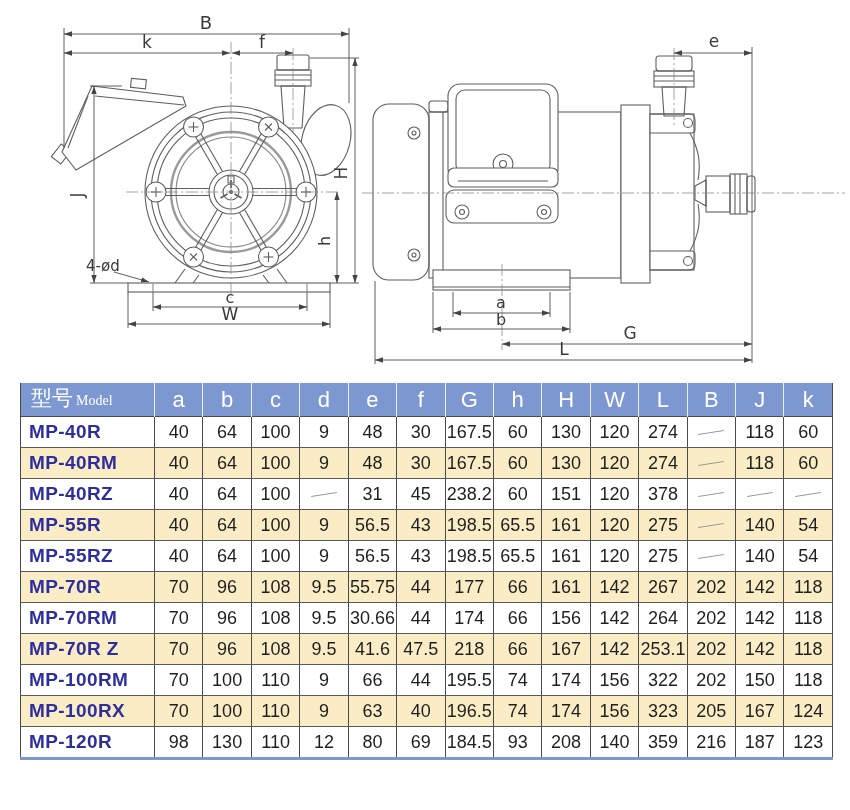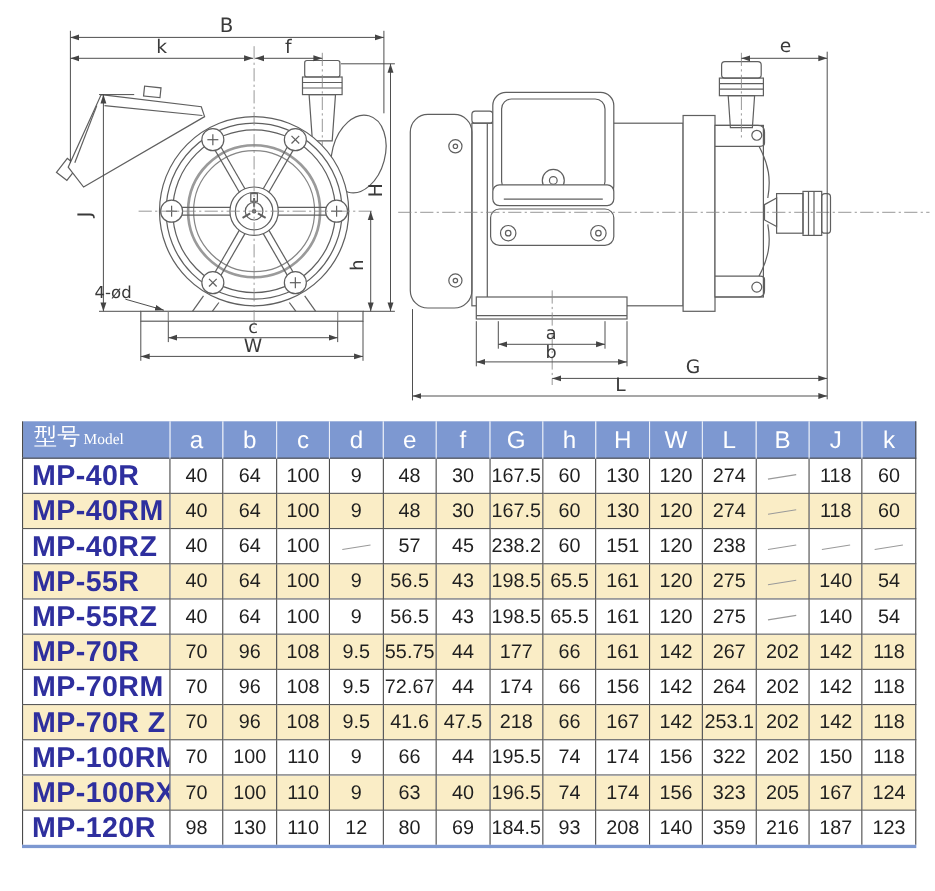--- a/index.html
+++ b/index.html
@@ -9,21 +9,21 @@
   .spec-table{position:absolute;left:20px;top:383px;width:813px;border-collapse:collapse;table-layout:fixed;
     border-left:1px solid #4a4a4a;border-right:1px solid #4a4a4a;border-bottom:3px solid #7d98d1;}
   .spec-table thead th{background:#7d98d1;color:#ffffff;font-weight:normal;font-size:22px;height:30px;
     border-left:1px solid rgba(255,255,255,.85);padding:0;line-height:30px;}
   .spec-table thead th:first-child{border-left:none;}
   .spec-table th.model-h{text-align:left;padding-left:10px;font-size:21px;width:123px;}
   .spec-table th.model-h .en{font-family:"Liberation Serif",serif;font-size:14px;margin-left:3px;}
   .spec-table tbody td{border:1px solid #4a4a4a;border-bottom-color:#5a5a5a;text-align:center;
     font-size:18px;color:#1f1f1f;height:30px;padding:0;white-space:nowrap;overflow:hidden;background:#ffffff;}
   .spec-table tbody tr:nth-child(even) td{background:#faedc6;}
-  .spec-table tbody td.model{color:#2e2f9e;font-weight:bold;text-align:left;padding-left:8px;font-size:26px;letter-spacing:.4px;}
+  .spec-table tbody td.model{color:#2e2f9e;font-weight:bold;text-align:left;padding-left:8px;font-size:19px;letter-spacing:.4px;}
   .dash{display:inline-block;width:26px;height:0;border-top:1.5px solid #9a9a9a;transform:rotate(-9deg);vertical-align:middle;}
 </style>
 </head>
 <body>
 
 <div class="stage">
 
 <svg width="850" height="380" viewBox="0 0 850 380">
   <defs>
     <marker id="arw" markerWidth="11" markerHeight="8" refX="9" refY="4" orient="auto-start-reverse">
@@ -290,27 +290,27 @@
           <td><span class="dash"></span></td>
           <td>118</td>
           <td>60</td>
         </tr>
         <tr>
           <td class="model">MP-40RZ</td>
           <td>40</td>
           <td>64</td>
           <td>100</td>
           <td><span class="dash"></span></td>
-          <td>57</td>
+          <td>31</td>
           <td>45</td>
           <td>238.2</td>
           <td>60</td>
           <td>151</td>
           <td>120</td>
-          <td>238</td>
+          <td>378</td>
           <td><span class="dash"></span></td>
           <td><span class="dash"></span></td>
           <td><span class="dash"></span></td>
         </tr>
         <tr>
           <td class="model">MP-55R</td>
           <td>40</td>
           <td>64</td>
           <td>100</td>
           <td>9</td>
@@ -358,21 +358,21 @@
           <td>202</td>
           <td>142</td>
           <td>118</td>
         </tr>
         <tr>
           <td class="model">MP-70RM</td>
           <td>70</td>
           <td>96</td>
           <td>108</td>
           <td>9.5</td>
-          <td>72.67</td>
+          <td>30.66</td>
           <td>44</td>
           <td>174</td>
           <td>66</td>
           <td>156</td>
           <td>142</td>
           <td>264</td>
           <td>202</td>
           <td>142</td>
           <td>118</td>
         </tr>

